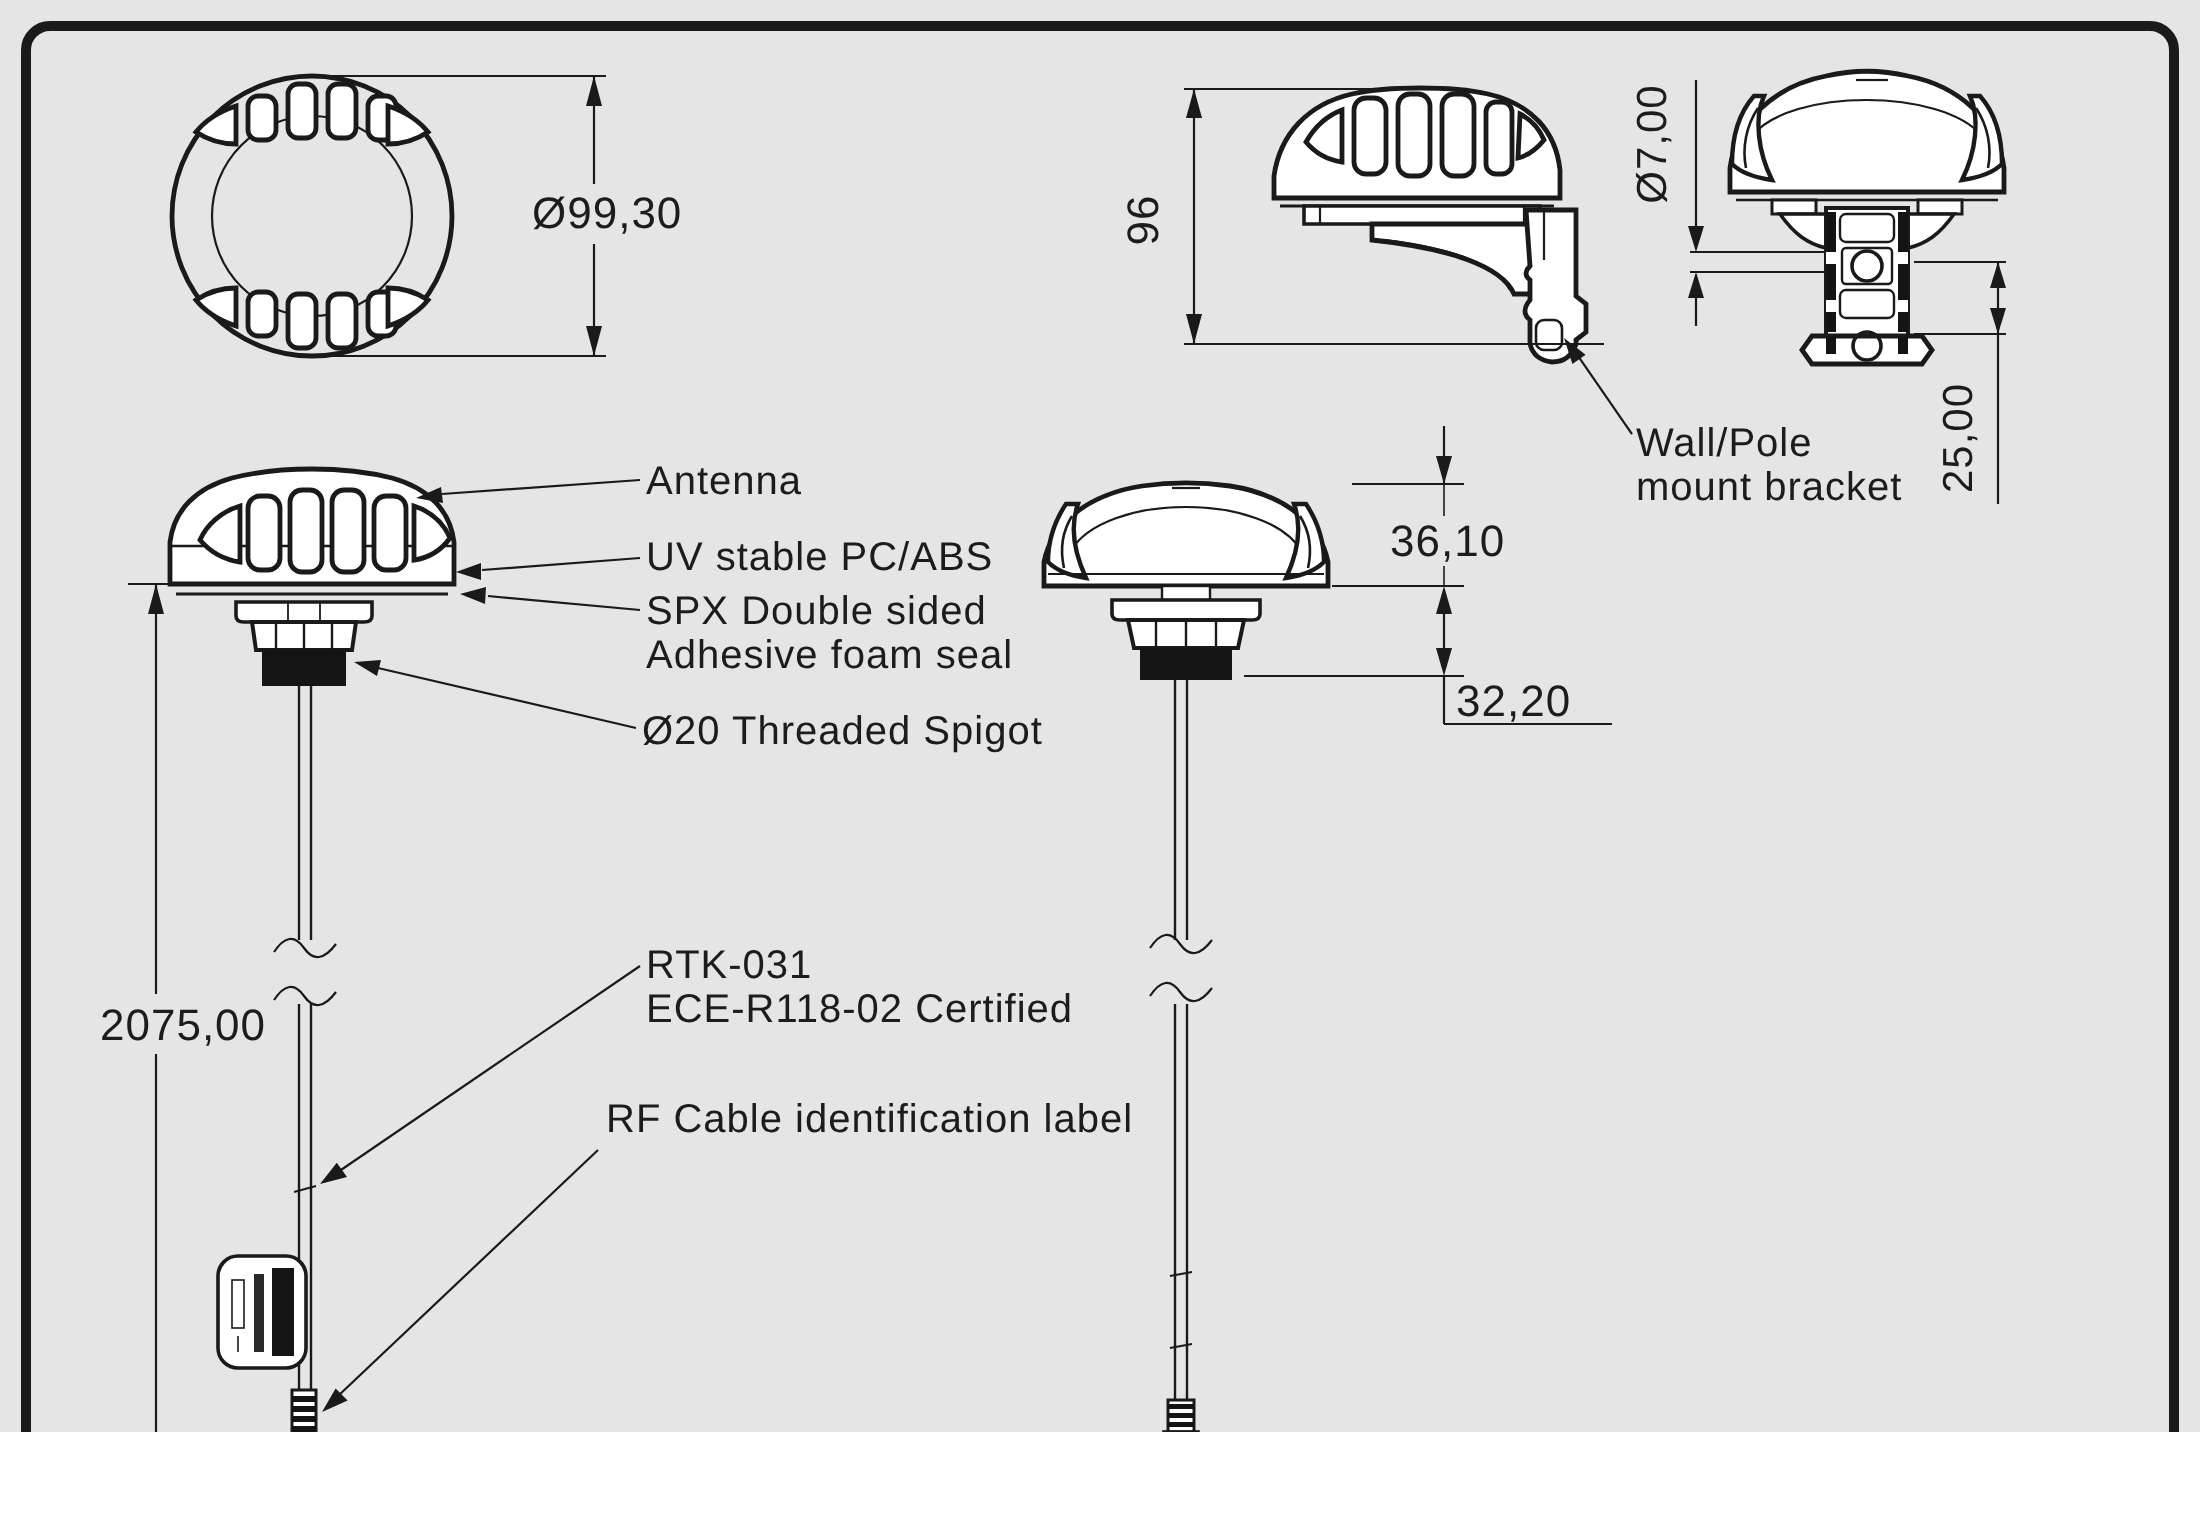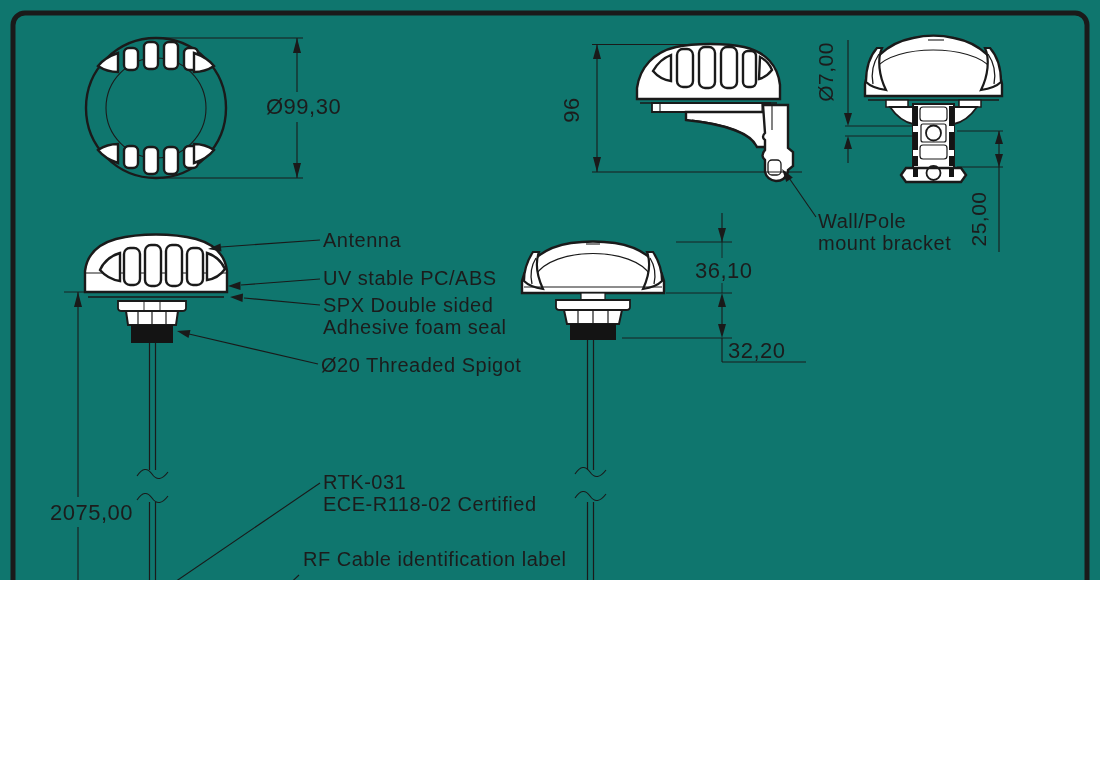--- a/index.html
+++ b/index.html
@@ -1,16 +1,16 @@
 <!DOCTYPE html>
 <html><head>
 <meta charset="utf-8">
 <style>
   html,body{margin:0;padding:0;background:#ffffff;}
-  .stage{position:relative;width:1100px;height:580px;background:#0f766e;overflow:hidden;
+  .stage{position:relative;width:1100px;height:716px;background:#e5e5e5;overflow:hidden;
          font-family:"Liberation Sans","DejaVu Sans",sans-serif;}
   svg{position:absolute;left:0;top:0;}
   text{fill:#1c1c1c;letter-spacing:0.5px;}
   .callout{font-size:20px;}
   .dim{font-size:22px;}
   .dim-sm{font-size:21px;}
   .ln{stroke:#1a1a1a;fill:none;}
   .thick{stroke-width:2.4;}
   .med{stroke-width:1.8;}
   .thin{stroke-width:1.1;}

